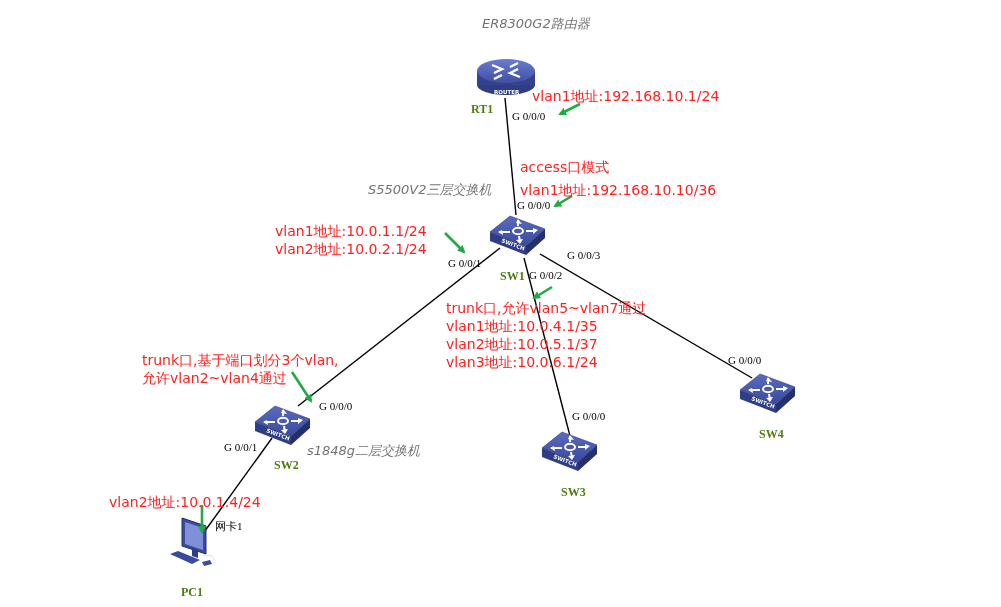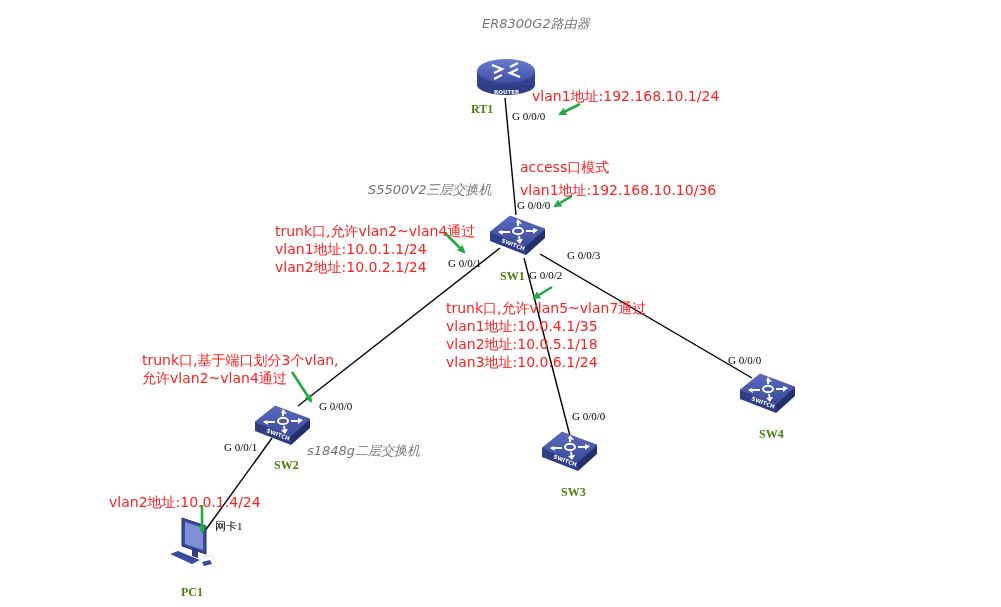--- a/index.html
+++ b/index.html
@@ -126,29 +126,28 @@
 <div class="t port" style="left:728px;top:355px;">G 0/0/0</div>
 <div class="t port" style="left:224px;top:442px;">G 0/0/1</div>
 <div class="t port" style="left:215px;top:521px;">网卡1</div>
 
 <div class="t red" style="left:532px;top:89px;">vlan1地址:192.168.10.1/24</div>
 
 <div class="t red" style="left:520px;top:160px;">access口模式</div>
 <div class="t red" style="left:520px;top:183px;">vlan1地址:192.168.10.10/36</div>
 
 <div class="note" style="left:275px;top:224px;">
-  <span class="t red">trunk口,允许vlan2~vlan4通过</span>
   <span class="t red">vlan1地址:10.0.1.1/24</span>
   <span class="t red">vlan2地址:10.0.2.1/24</span>
 </div>
 
 <div class="note" style="left:446px;top:301px;">
   <span class="t red">trunk口,允许vlan5~vlan7通过</span>
   <span class="t red">vlan1地址:10.0.4.1/35</span>
-  <span class="t red">vlan2地址:10.0.5.1/18</span>
+  <span class="t red">vlan2地址:10.0.5.1/37</span>
   <span class="t red">vlan3地址:10.0.6.1/24</span>
 </div>
 
 <div class="note" style="left:142px;top:353px;">
   <span class="t red">trunk口,基于端口划分3个vlan,</span>
   <span class="t red">允许vlan2~vlan4通过</span>
 </div>
 
 <div class="t red" style="left:109px;top:495px;">vlan2地址:10.0.1.4/24</div>
 

